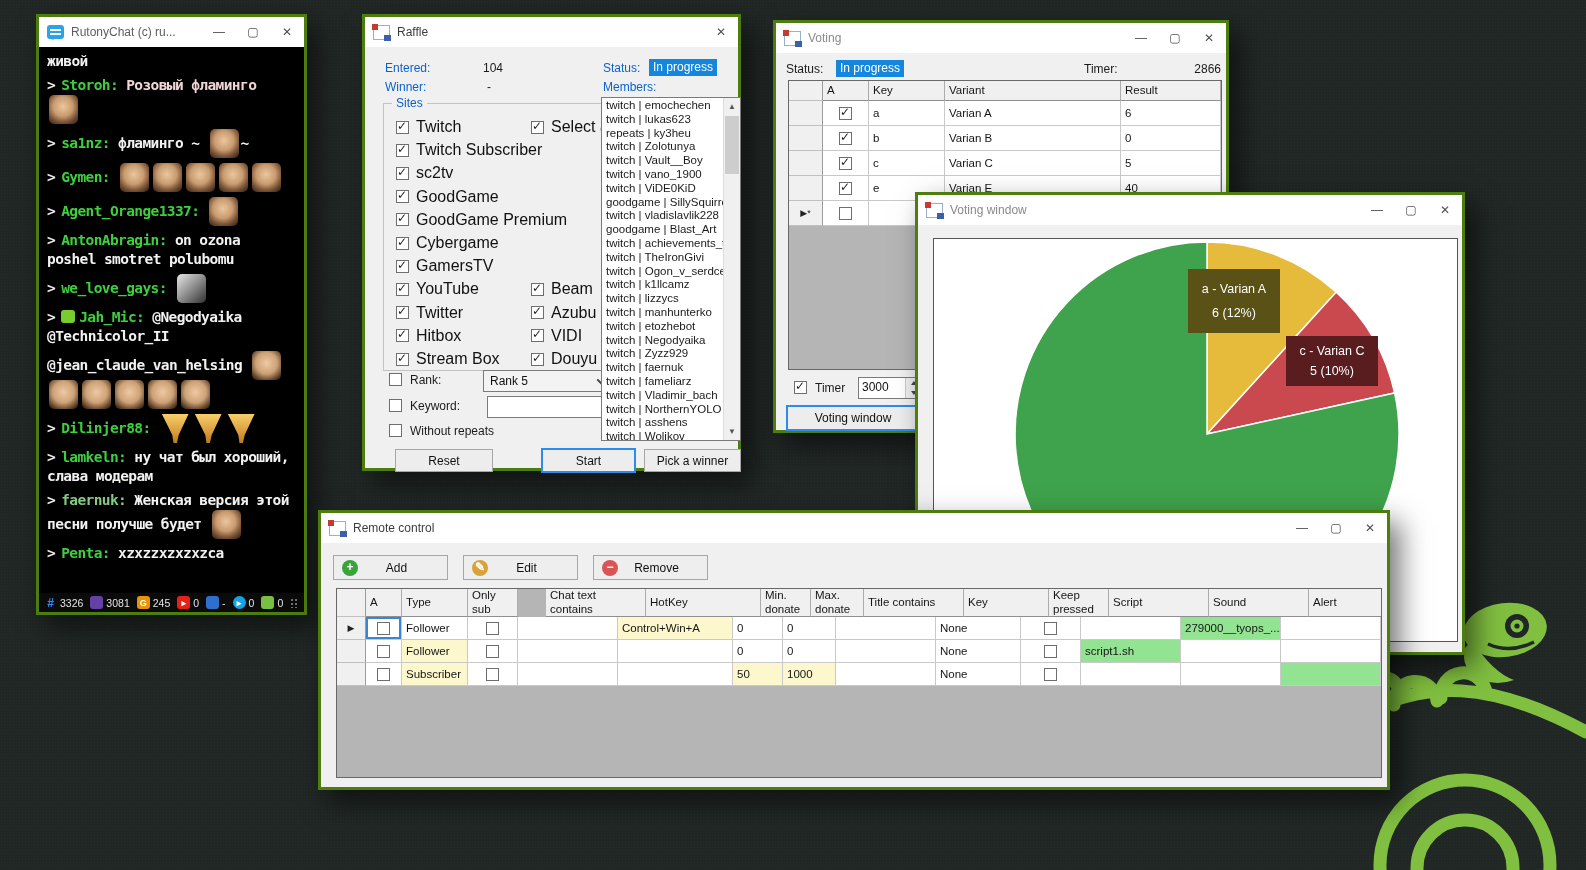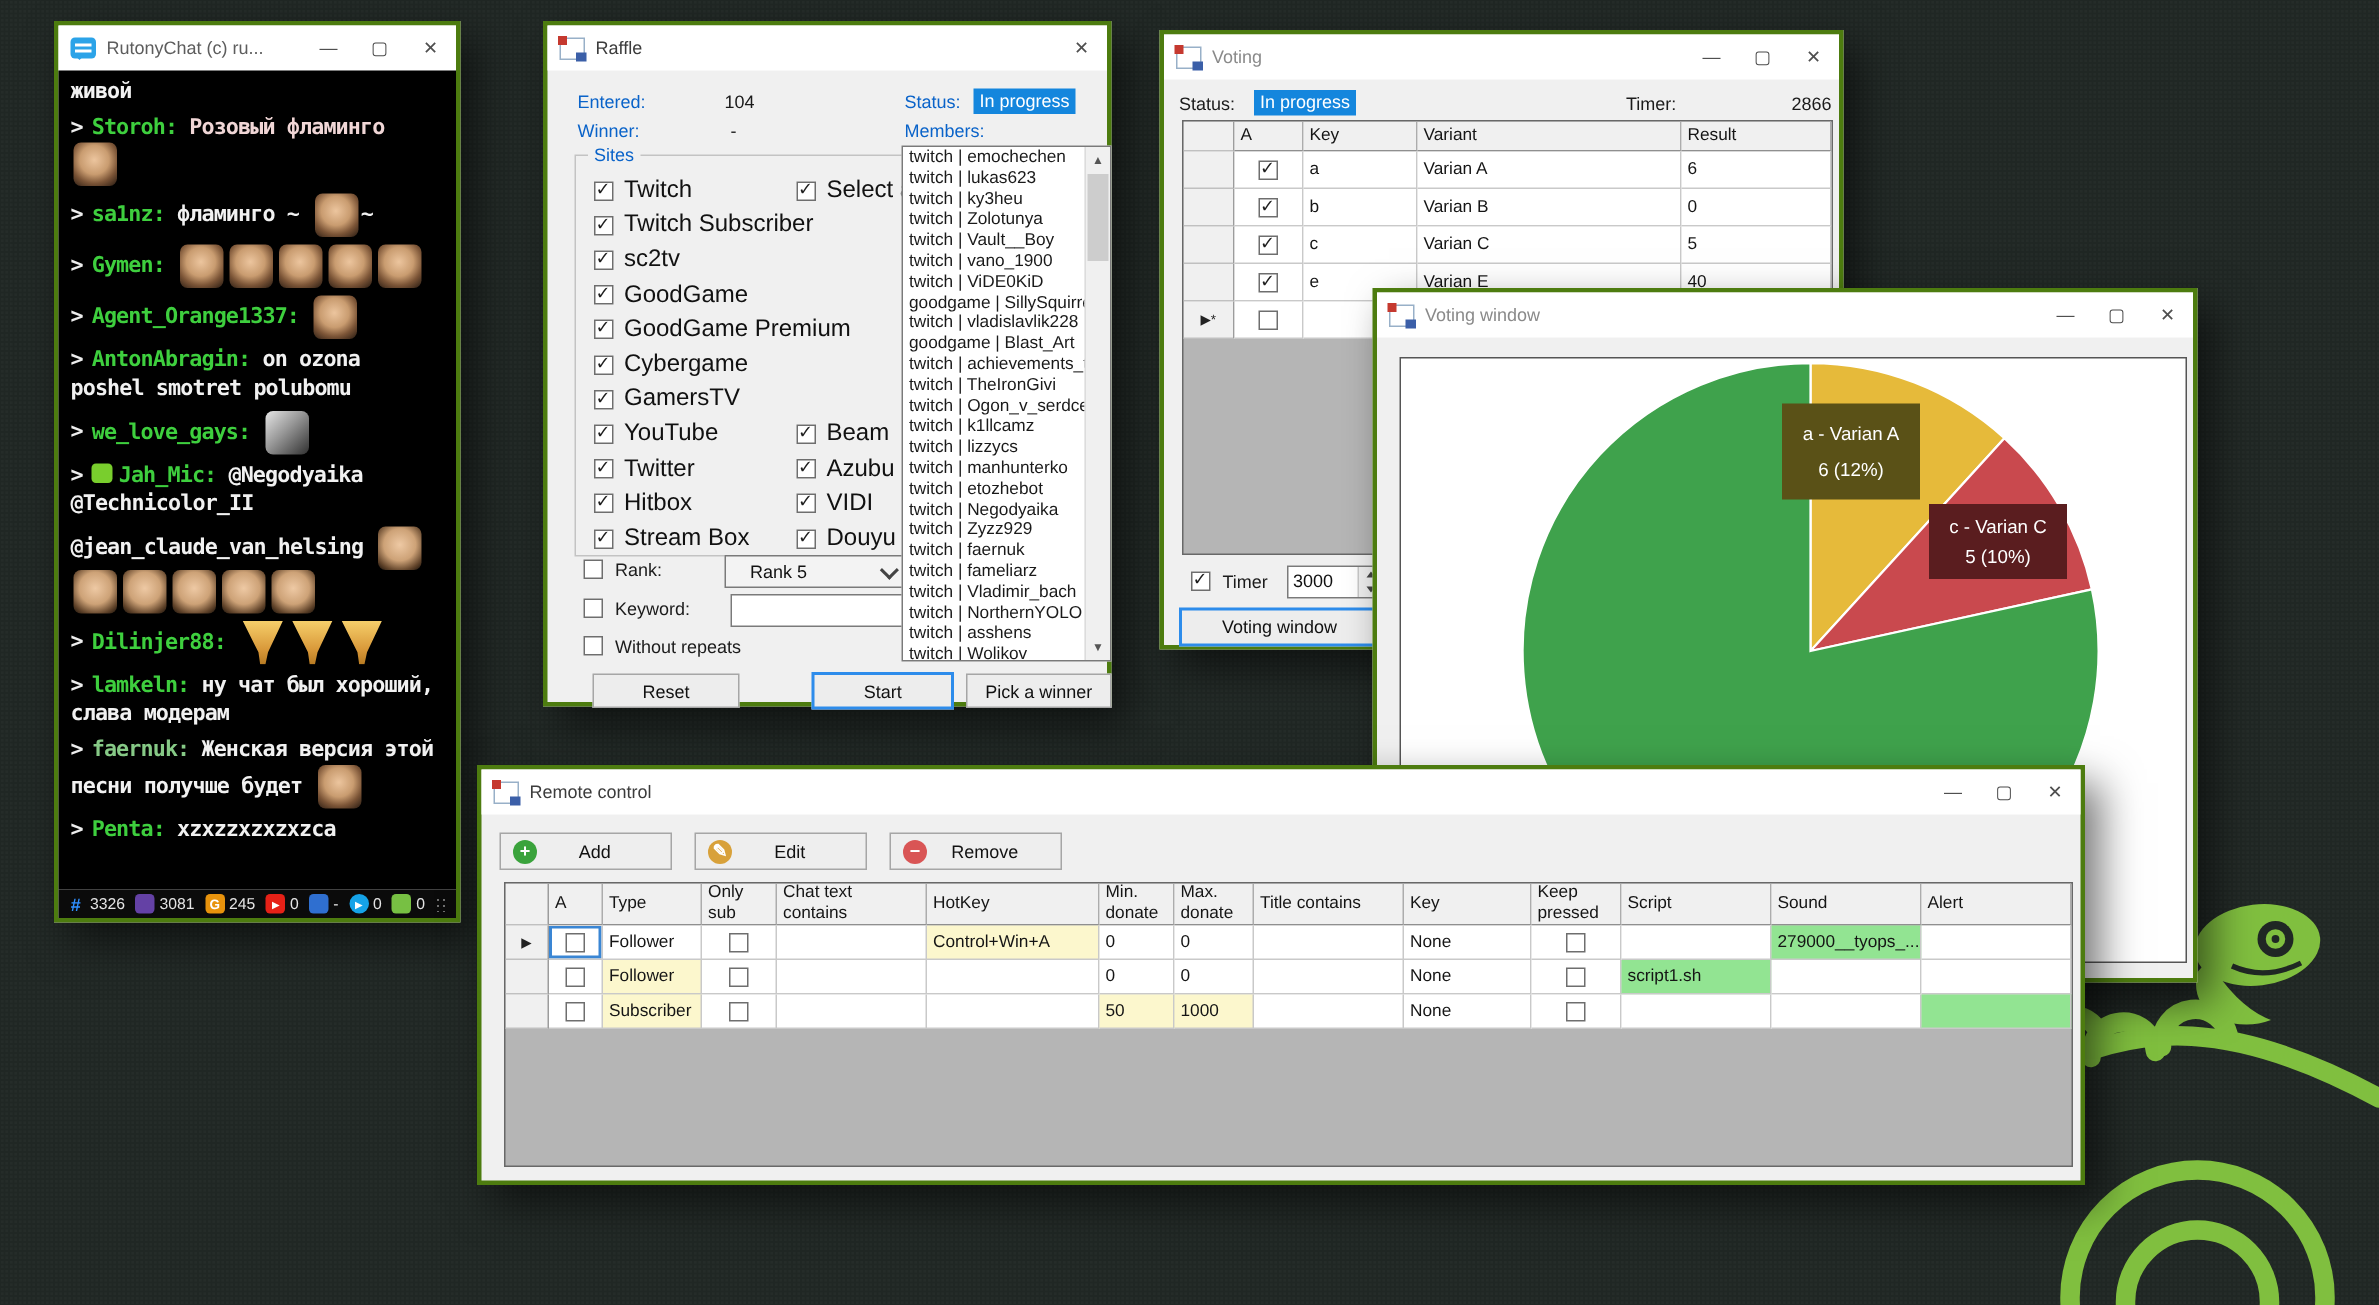--- a/index.html
+++ b/index.html
@@ -53,21 +53,21 @@
   .lbl{color:#1b1b1b;font-size:12px;position:absolute;white-space:nowrap;}
   .chip{position:absolute;background:#1486dd;color:#fff;font-size:12px;padding:1px 4px 2px;}
   .cb{width:13px;height:13px;background:#fff;border:1px solid #6e6e6e;display:inline-block;
       position:relative;box-sizing:border-box;flex:0 0 auto;}
   .cb.checked::after{content:"✓";position:absolute;left:0px;top:-3px;font:bold 12px "DejaVu Sans",sans-serif;color:#1d1d1d;}
   .btn{position:absolute;background:#ededed;border:1px solid #a6a6a6;box-sizing:border-box;
        display:flex;align-items:center;justify-content:center;font-size:12px;color:#111;}
   .btn.focused{border:2px solid #2d8ceb;}
   .textbox{position:absolute;background:#fff;border:1px solid #7a7a7a;box-sizing:border-box;}
   .combo{position:absolute;background:#f3f3f3;border:1px solid #7a7a7a;box-sizing:border-box;
-       font-size:12px;display:flex;align-items:center;padding:0 16px;color:#111;}
+       font-size:12px;display:flex;align-items:center;padding:0 6px;color:#111;}
   .combo .chev{margin-left:auto;width:7px;height:7px;border-right:2px solid #444;border-bottom:2px solid #444;
        transform:rotate(45deg) translateY(-2px);}
   .listbox{position:absolute;background:#fff;border:1px solid #7a7a7a;box-sizing:border-box;overflow:hidden;}
   .list-inner{position:absolute;left:0;top:1px;right:16px;font-size:11.5px;line-height:13.8px;color:#1a1a1a;
        padding-left:4px;white-space:nowrap;overflow:hidden;}
   .vscroll{position:absolute;right:0;top:0;bottom:0;width:16px;background:#f0f0f0;border-left:1px solid #dcdcdc;}
   .vs-btn{position:absolute;left:0;width:16px;height:17px;color:#555;font-size:8px;display:flex;align-items:center;justify-content:center;}
   .vs-thumb{position:absolute;left:1px;width:14px;background:#cdcdcd;}
   .groupbox{position:absolute;border:1px solid #c3c3c3;box-sizing:border-box;}
   .gb-label{position:absolute;top:-8px;left:8px;background:#f0f0f0;padding:0 4px;color:#0a63c9;font-size:12px;}
@@ -273,21 +273,21 @@
   <span class="lbl" style="left:45px;top:407px">Without repeats</span>
 
   <div class="btn" style="left:30px;top:432px;width:98px;height:23px">Reset</div>
   <div class="btn focused" style="left:176px;top:431px;width:95px;height:25px">Start</div>
   <div class="btn" style="left:279px;top:432px;width:97px;height:23px">Pick a winner</div>
 
   <div class="listbox" style="left:236px;top:80px;width:140px;height:344px">
     <div class="list-inner" id="members-list">
         <div>twitch | emochechen</div>
         <div>twitch | lukas623</div>
-        <div>twitch | ky3heu</div>
+        <div>repeats | ky3heu</div>
         <div>twitch | Zolotunya</div>
         <div>twitch | Vault__Boy</div>
         <div>twitch | vano_1900</div>
         <div>twitch | ViDE0KiD</div>
         <div>goodgame | SillySquirrel</div>
         <div>twitch | vladislavlik228</div>
         <div>goodgame | Blast_Art</div>
         <div>twitch | achievements_tv</div>
         <div>twitch | TheIronGivi</div>
         <div>twitch | Ogon_v_serdce</div>
@@ -444,21 +444,21 @@
         <span class="tool-ic" style="background: rgb(217, 85, 85);">−</span>
         <span class="tool-label">Remove</span>
       </div>
     </div>
   <div class="grid" id="remote-grid" style="left:15px;top:75px;width:1046px;height:190px">
       <div class="g-row g-head">
         <div class="g-sel" style="width: 29px; height: 28px; flex: 0 0 29px;"></div>
         <div class="g-cell" style="width: 36px; height: 28px; flex: 0 0 36px;">A</div>
         <div class="g-cell" style="width: 66px; height: 28px; flex: 0 0 66px;">Type</div>
         <div class="g-cell" style="width: 50px; height: 28px; flex: 0 0 50px;">Only sub</div>
-        <div class="g-cell" style="width: 100px; height: 28px; flex: 0 0 100px;">Chat text contains</div>
+        <div class="g-cell" style="width: 100px; height: 28px; flex: 0 0 100px; margin-left: 28px;">Chat text contains</div>
         <div class="g-cell" style="width: 115px; height: 28px; flex: 0 0 115px;">HotKey</div>
         <div class="g-cell" style="width: 50px; height: 28px; flex: 0 0 50px;">Min. donate</div>
         <div class="g-cell" style="width: 53px; height: 28px; flex: 0 0 53px;">Max. donate</div>
         <div class="g-cell" style="width: 100px; height: 28px; flex: 0 0 100px;">Title contains</div>
         <div class="g-cell" style="width: 85px; height: 28px; flex: 0 0 85px;">Key</div>
         <div class="g-cell" style="width: 60px; height: 28px; flex: 0 0 60px;">Keep pressed</div>
         <div class="g-cell" style="width: 100px; height: 28px; flex: 0 0 100px;">Script</div>
         <div class="g-cell" style="width: 100px; height: 28px; flex: 0 0 100px;">Sound</div>
         <div class="g-cell" style="width: 100px; height: 28px; flex: 0 0 100px;">Alert</div>
       </div>

